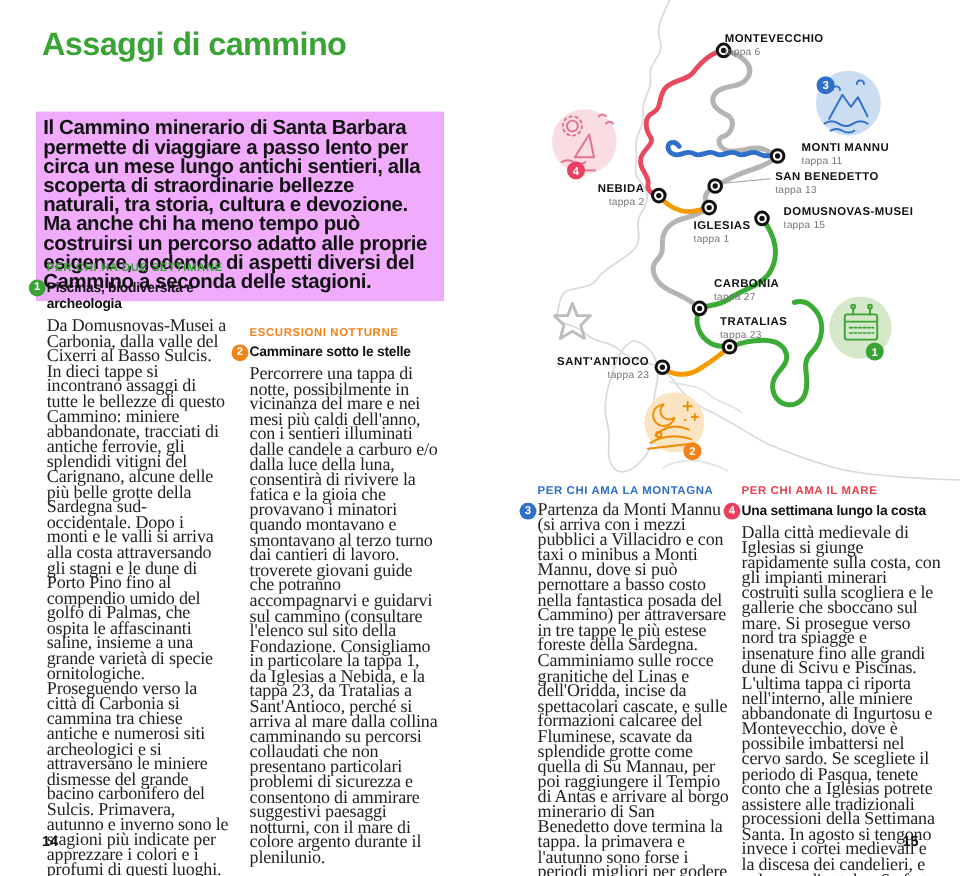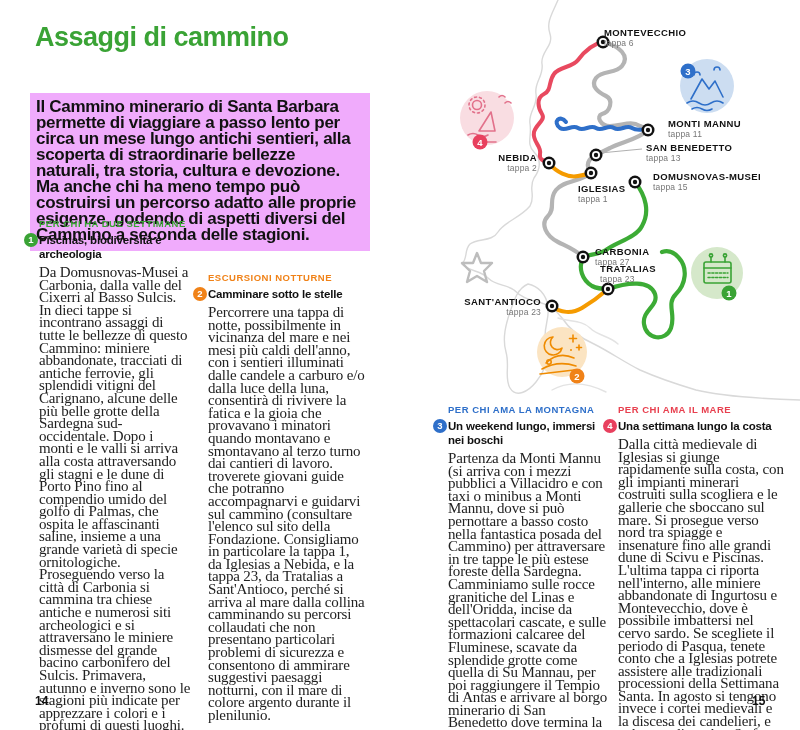--- a/index.html
+++ b/index.html
@@ -47,21 +47,21 @@
   .map-label .nm { display:block; font-size:9.5px; font-weight:bold; letter-spacing:0.4px; color:#111; }
   .map-label .tp { display:block; font-size:8.5px; color:#767676; letter-spacing:0.2px; }
   .ra { transform:translateX(-100%); text-align:right; }
 
   .ml-montevecchio { left:604px; top:28px; }
   .ml-montimannu   { left:668px; top:119px; }
   .ml-sanbenedetto { left:646px; top:143px; }
   .ml-domusnovas   { left:653px; top:172px; }
   .ml-iglesias     { left:578px; top:184px; }
   .ml-nebida       { left:537px; top:153px; }
-  .ml-carbonia     { left:595px; top:247px; }
+  .ml-carbonia     { left:595px; top:232px; }
   .ml-tratalias    { left:600px; top:264px; }
   .ml-santantioco  { left:541px; top:297px; }
 </style>
 </head>
 <body>
 
 <h1 class="abs page-title">Assaggi di cammino</h1>
 
 <p class="abs intro">Il Cammino minerario di Santa Barbara permette di viaggiare a passo lento per circa un mese lungo antichi sentieri, alla scoperta di straordinarie bellezze naturali, tra storia, cultura e devozione. Ma anche chi ha meno tempo può costruirsi un percorso adatto alle proprie esigenze, godendo di aspetti diversi del Cammino a seconda delle stagioni.</p>
 
@@ -246,21 +246,20 @@
 </div>
 <div class="map-label ml-santantioco ra">
   <span class="nm">SANT'ANTIOCO</span>
   <span class="tp">tappa 23</span>
 </div>
 
 <div class="col col3">
   <div class="kicker k-blue">PER CHI AMA LA MONTAGNA</div>
   <div class="item">
     <span class="num-circle c-blue">3</span>
-    <div class="item-title">Un weekend lungo, immersi nei boschi</div>
     <div class="body-text">Partenza da Monti Mannu (si arriva con i mezzi pubblici a Villacidro e con taxi o minibus a Monti Mannu, dove si può pernottare a basso costo nella fantastica posada del Cammino) per attraversare in tre tappe le più estese foreste della Sardegna. Camminiamo sulle rocce granitiche del Linas e dell'Oridda, incise da spettacolari cascate, e sulle formazioni calcaree del Fluminese, scavate da splendide grotte come quella di Su Mannau, per poi raggiungere il Tempio di Antas e arrivare al borgo minerario di San Benedetto dove termina la tappa. la primavera e l'autunno sono forse i periodi migliori per godere della maestosità e bellezza di questi monti, camminando in boschi pieni di luce e al riparo dal sole battente.</div>
   </div>
 </div>
 
 <div class="col col4">
   <div class="kicker k-red">PER CHI AMA IL MARE</div>
   <div class="item">
     <span class="num-circle c-red">4</span>
     <div class="item-title">Una settimana lungo la costa</div>
     <div class="body-text"><span>Dalla città medievale di Iglesias si giunge rapidamente sulla costa, con gli impianti minerari costruiti sulla scogliera e le gallerie che sboccano sul mare. Si prosegue verso nord tra spiagge e insenature fino alle grandi dune di Scivu e Piscinas. L'ultima tappa ci riporta nell'interno, alle miniere abbandonate di Ingurtosu e Montevecchio, dove è possibile imbattersi nel cervo sardo. Se scegliete il periodo di Pasqua, tenete conto che a Iglesias potrete assistere alle tradizionali processioni della Settimana Santa. In agosto si tengono invece i cortei medievali e la discesa dei candelieri, e nel mese di ottobre </span><i>Sa festa manna</i><span> in onore della Madonna del Buon Cammino.</span></div>

